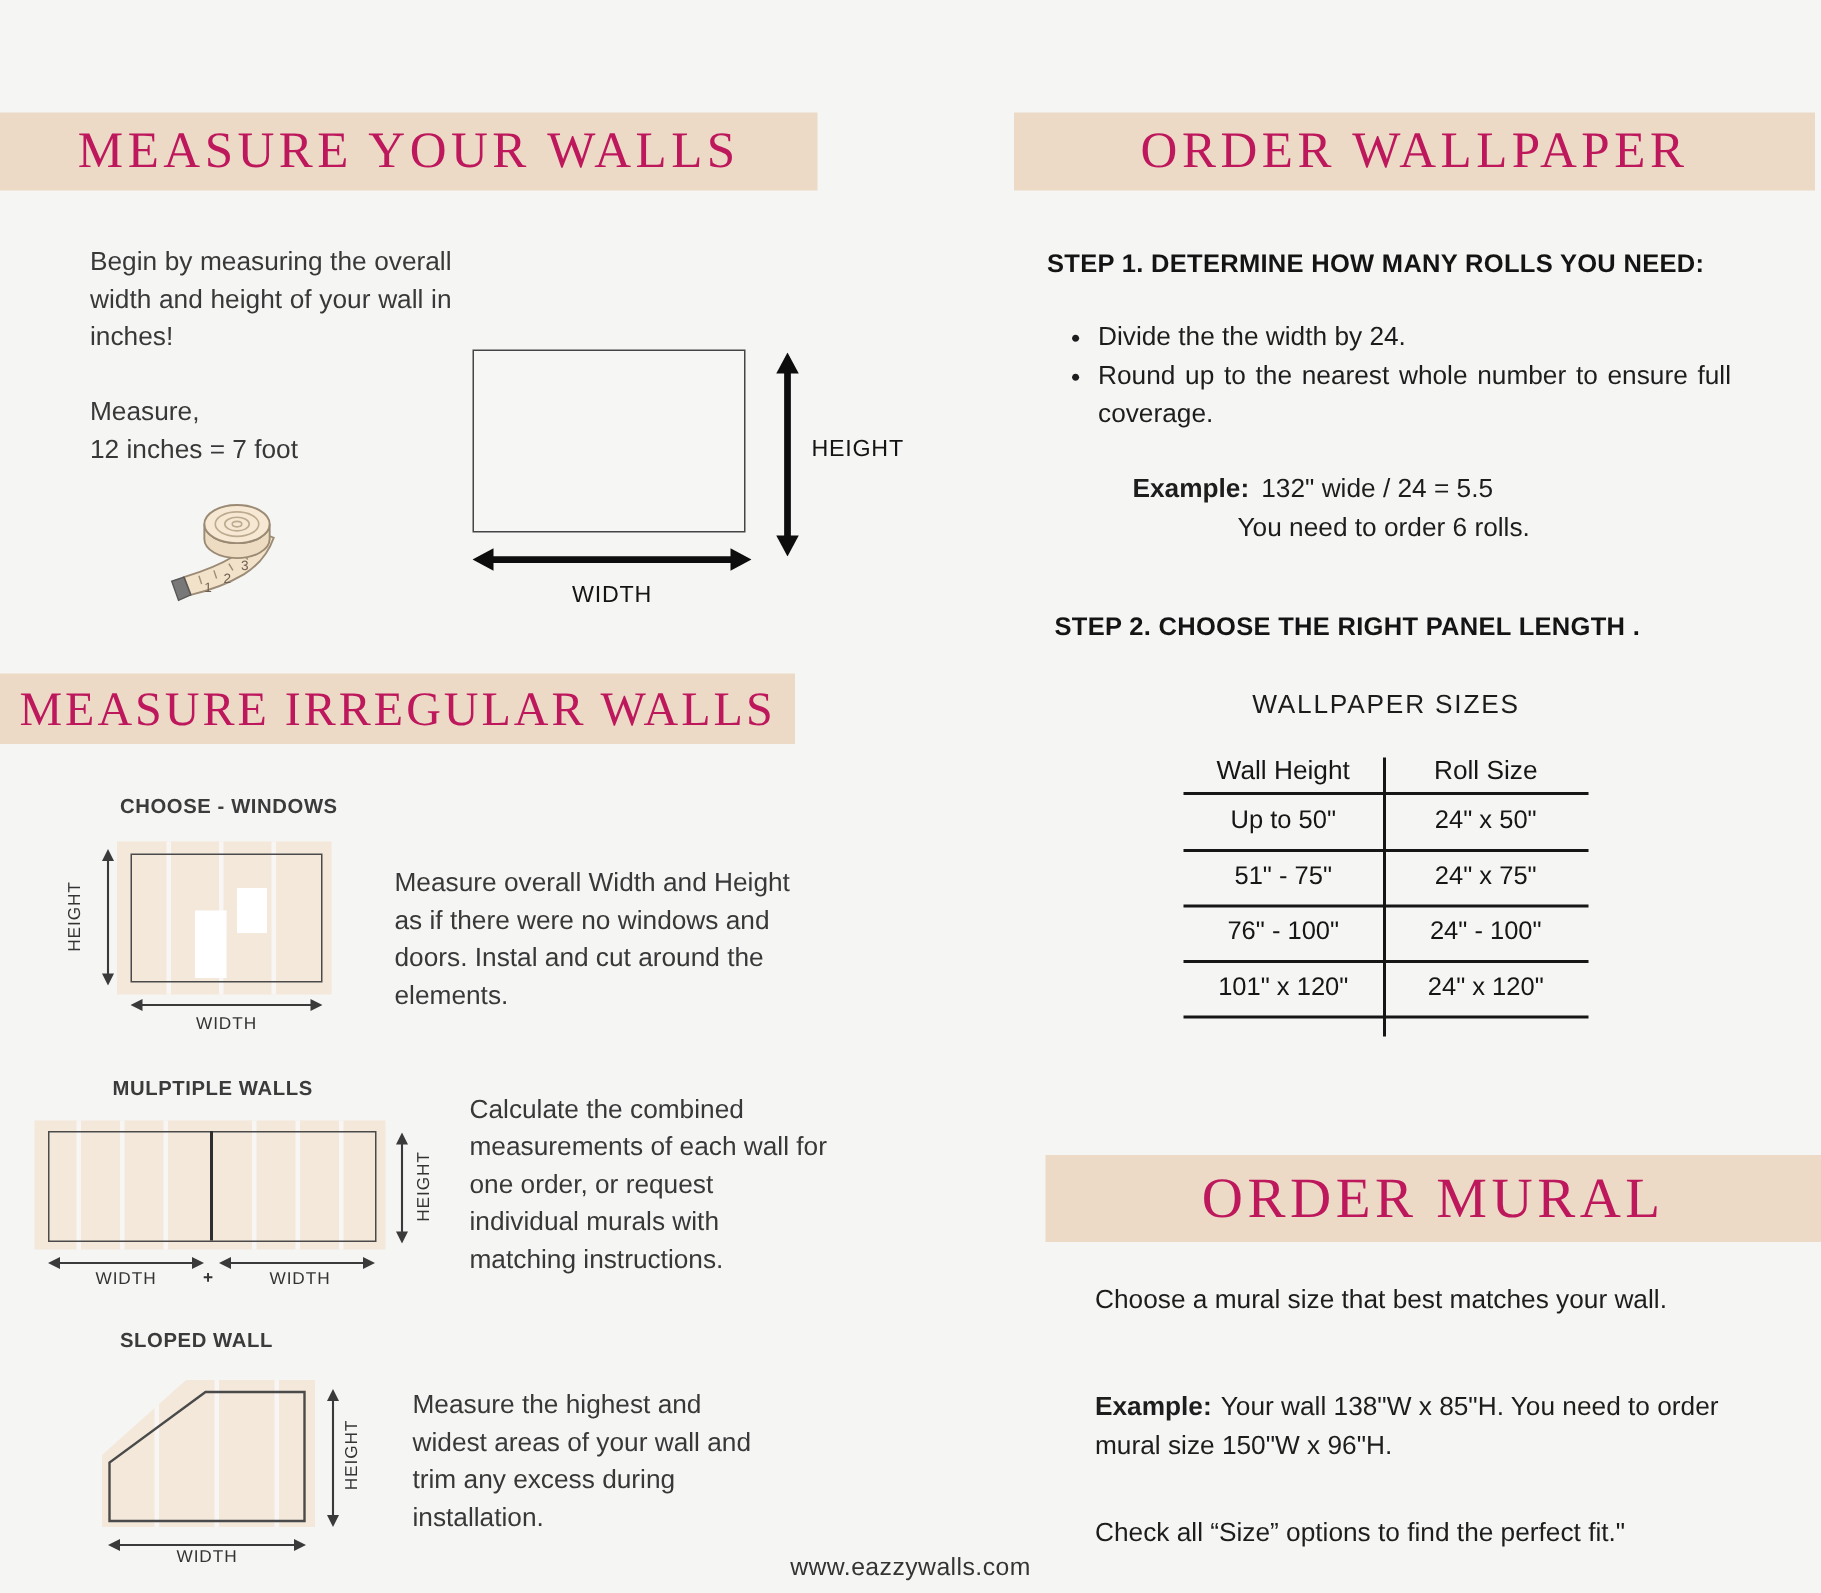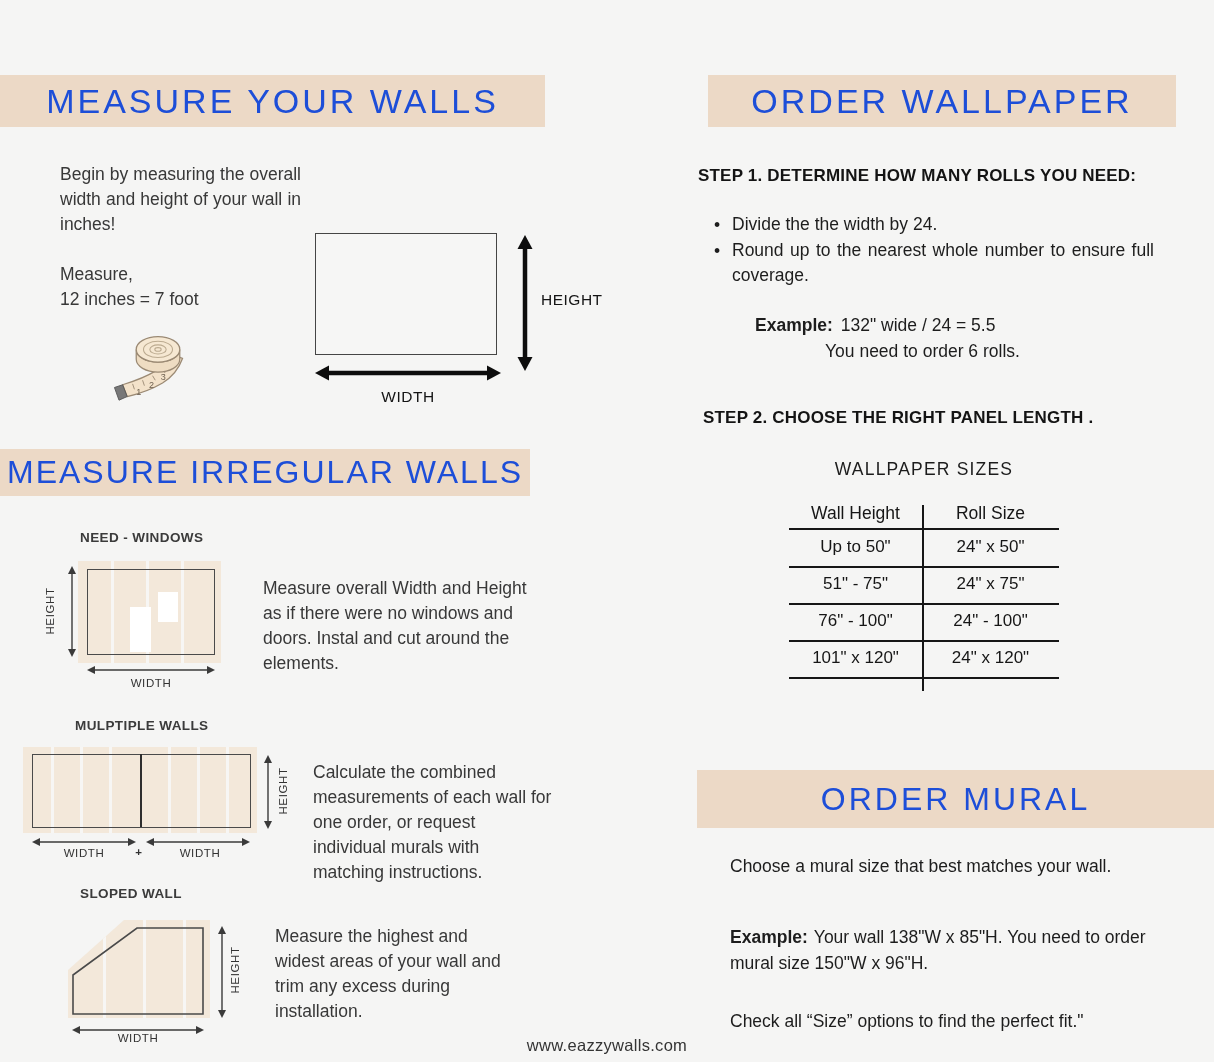--- a/index.html
+++ b/index.html
@@ -9,22 +9,22 @@
     font-family:"Liberation Sans", sans-serif;
   }
   .abs { position:absolute; }
 
   
   .band {
     position:absolute; background:#ecd9c6;
     display:flex; align-items:center; justify-content:center;
   }
   .band-title {
-    font-family:Liberation Sans, sans-serif;
-    color:#1d4ed8; letter-spacing:3px; font-weight:500; white-space:nowrap;
+    font-family:Liberation Serif, serif;
+    color:#be185d; letter-spacing:3px; font-weight:500; white-space:nowrap;
   }
 
   
   .body-text { font-size:17.5px; line-height:25px; color:#383838; }
   .body-dark { font-size:17.5px; line-height:26px; color:#1d1d1d; }
   .justify { text-align:justify; }
   .step-heading { font-size:17px; font-weight:700; color:#141414; white-space:nowrap; letter-spacing:0.2px; }
   .sub-label { font-size:13.5px; font-weight:700; color:#3b3b3b; letter-spacing:0.4px; white-space:nowrap; }
   .dim-label { font-size:15.5px; color:#141414; letter-spacing:0.5px; }
   .dim-label-sm { font-size:11.5px; color:#333; letter-spacing:0.6px; white-space:nowrap; }
@@ -88,21 +88,21 @@
     <line x1="9" y1="11" x2="177" y2="11" stroke="#0d0d0d" stroke-width="4.5"></line>
     <polygon points="0,11 14,3.5 14,18.5" fill="#0d0d0d"></polygon>
     <polygon points="186,11 172,3.5 172,18.5" fill="#0d0d0d"></polygon>
   </svg>
   <div class="abs dim-label" style="left:360px; top:388px; width:96px; text-align:center;">WIDTH</div>
 
   <div class="band" style="left:0; top:449px; width:530px; height:47px;">
     <span class="band-title" style="font-size:32px; letter-spacing:2px;">MEASURE IRREGULAR WALLS</span>
   </div>
 
-  <div class="abs sub-label" style="left:80px; top:530px;">NEED - WINDOWS</div>
+  <div class="abs sub-label" style="left:80px; top:530px;">CHOOSE - WINDOWS</div>
   <div class="panelbg" style="left:78px; top:561px; width:143px; height:102px;">
     <div class="gap" style="left:33px; top:0; width:3px; height:102px;"></div>
     <div class="gap" style="left:68px; top:0; width:3px; height:102px;"></div>
     <div class="gap" style="left:103px; top:0; width:3px; height:102px;"></div>
   </div>
   <div class="outline-rect" style="left:87px; top:569px; width:126px; height:84px;"></div>
   <div class="white-block" style="left:130px; top:607px; width:21px; height:45px;"></div>
   <div class="white-block" style="left:158px; top:592px; width:20px; height:30px;"></div>
   <svg class="abs" style="left:66px; top:566px;" width="12" height="91">
     <line x1="6" y1="4" x2="6" y2="87" stroke="#3a3a3a" stroke-width="1.4"></line>
@@ -141,21 +141,21 @@
     <polygon points="104,6 96,2 96,10" fill="#3a3a3a"></polygon>
   </svg>
   <svg class="abs" style="left:146px; top:836px;" width="104" height="12">
     <line x1="4" y1="6" x2="100" y2="6" stroke="#3a3a3a" stroke-width="1.4"></line>
     <polygon points="0,6 8,2 8,10" fill="#3a3a3a"></polygon>
     <polygon points="104,6 96,2 96,10" fill="#3a3a3a"></polygon>
   </svg>
   <div class="abs dim-label-sm" style="left:44px; top:847px; width:80px; text-align:center;">WIDTH</div>
   <div class="abs dim-label-sm" style="left:129px; top:846px; width:20px; text-align:center; font-weight:700;">+</div>
   <div class="abs dim-label-sm" style="left:160px; top:847px; width:80px; text-align:center;">WIDTH</div>
-  <div class="abs body-text" style="left:313px; top:727px; width:240px;margin-top:33px;">Calculate the combined measurements of each wall for one order, or request individual murals with matching instructions.</div>
+  <div class="abs body-text" style="left:313px; top:727px; width:240px;">Calculate the combined measurements of each wall for one order, or request individual murals with matching instructions.</div>
 
   <div class="abs sub-label" style="left:80px; top:886px;">SLOPED WALL</div>
   <svg class="abs" style="left:40px; top:918px;" width="185" height="102">
     <defs>
       <clipPath id="slopeclip">
           <polygon points="84,2 170,2 170,100 28,100 28,52"></polygon>
         </clipPath>
     </defs>
     <polygon points="84,2 170,2 170,100 28,100 28,52" fill="#f3e8da"></polygon>
     <g clip-path="url(#slopeclip)">
@@ -172,21 +172,21 @@
   </svg>
   <div class="abs dim-label-sm vrot" style="left:205px; top:964px; width:60px;">HEIGHT</div>
   <svg class="abs" style="left:72px; top:1024px;" width="132" height="12">
     <line x1="4" y1="6" x2="128" y2="6" stroke="#3a3a3a" stroke-width="1.4"></line>
     <polygon points="0,6 8,2 8,10" fill="#3a3a3a"></polygon>
     <polygon points="132,6 124,2 124,10" fill="#3a3a3a"></polygon>
   </svg>
   <div class="abs dim-label-sm" style="left:98px; top:1032px; width:80px; text-align:center;">WIDTH</div>
   <div class="abs body-text" style="left:275px; top:924px; width:236px;">Measure the highest and widest areas of your wall and trim any excess during installation.</div>
 
-  <div class="band" style="left:708px; top:75px; width:468px; height:52px;">
+  <div class="band" style="left:676px; top:75px; width:534px; height:52px;">
     <span class="band-title" style="font-size:34px;">ORDER WALLPAPER</span>
   </div>
 
   <div class="abs step-heading" style="left:698px; top:166px;">STEP 1. DETERMINE HOW MANY ROLLS YOU NEED:</div>
 
   <div class="abs" style="left:714px; top:212px; width:440px;">
     <div style="display:flex;">
       <span class="body-dark" style="width:18px; flex:0 0 18px;">•</span>
       <span class="body-dark" style="line-height:25px;">Divide the the width by 24.</span>
     </div>
@@ -229,21 +229,21 @@
     <div style="display:grid; grid-template-columns:133px 137px;">
       <div class="tbl-cell" style="height:37px;">101" x 120"</div>
       <div class="tbl-cell" style="height:37px;">24" x 120"</div>
     </div>
     <div class="tbl-line" style="left:0; top:179px; width:270px; height:1.8px;"></div>
 
     <div class="tbl-line" style="left:133px; top:7px; width:1.8px; height:186px;"></div>
   </div>
 
   <div class="band" style="left:697px; top:770px; width:517px; height:58px;">
-    <span class="band-title" style="font-size:32px;">ORDER MURAL</span>
+    <span class="band-title" style="font-size:38px;">ORDER MURAL</span>
   </div>
 
   <div class="abs body-dark" style="left:730px; top:853px; width:424px;">Choose a mural size that best matches your wall.</div>
 
   <div class="abs body-dark" style="left:730px; top:924px; width:424px;">
     <span class="b" style="margin-right:6px;">Example:</span><span>Your wall 138"W x 85"H. You need to order mural size 150"W x 96"H.</span>
   </div>
 
   <div class="abs footer-url" style="left:0; top:1036px; width:1214px; text-align:center;">www.eazzywalls.com</div>
 

